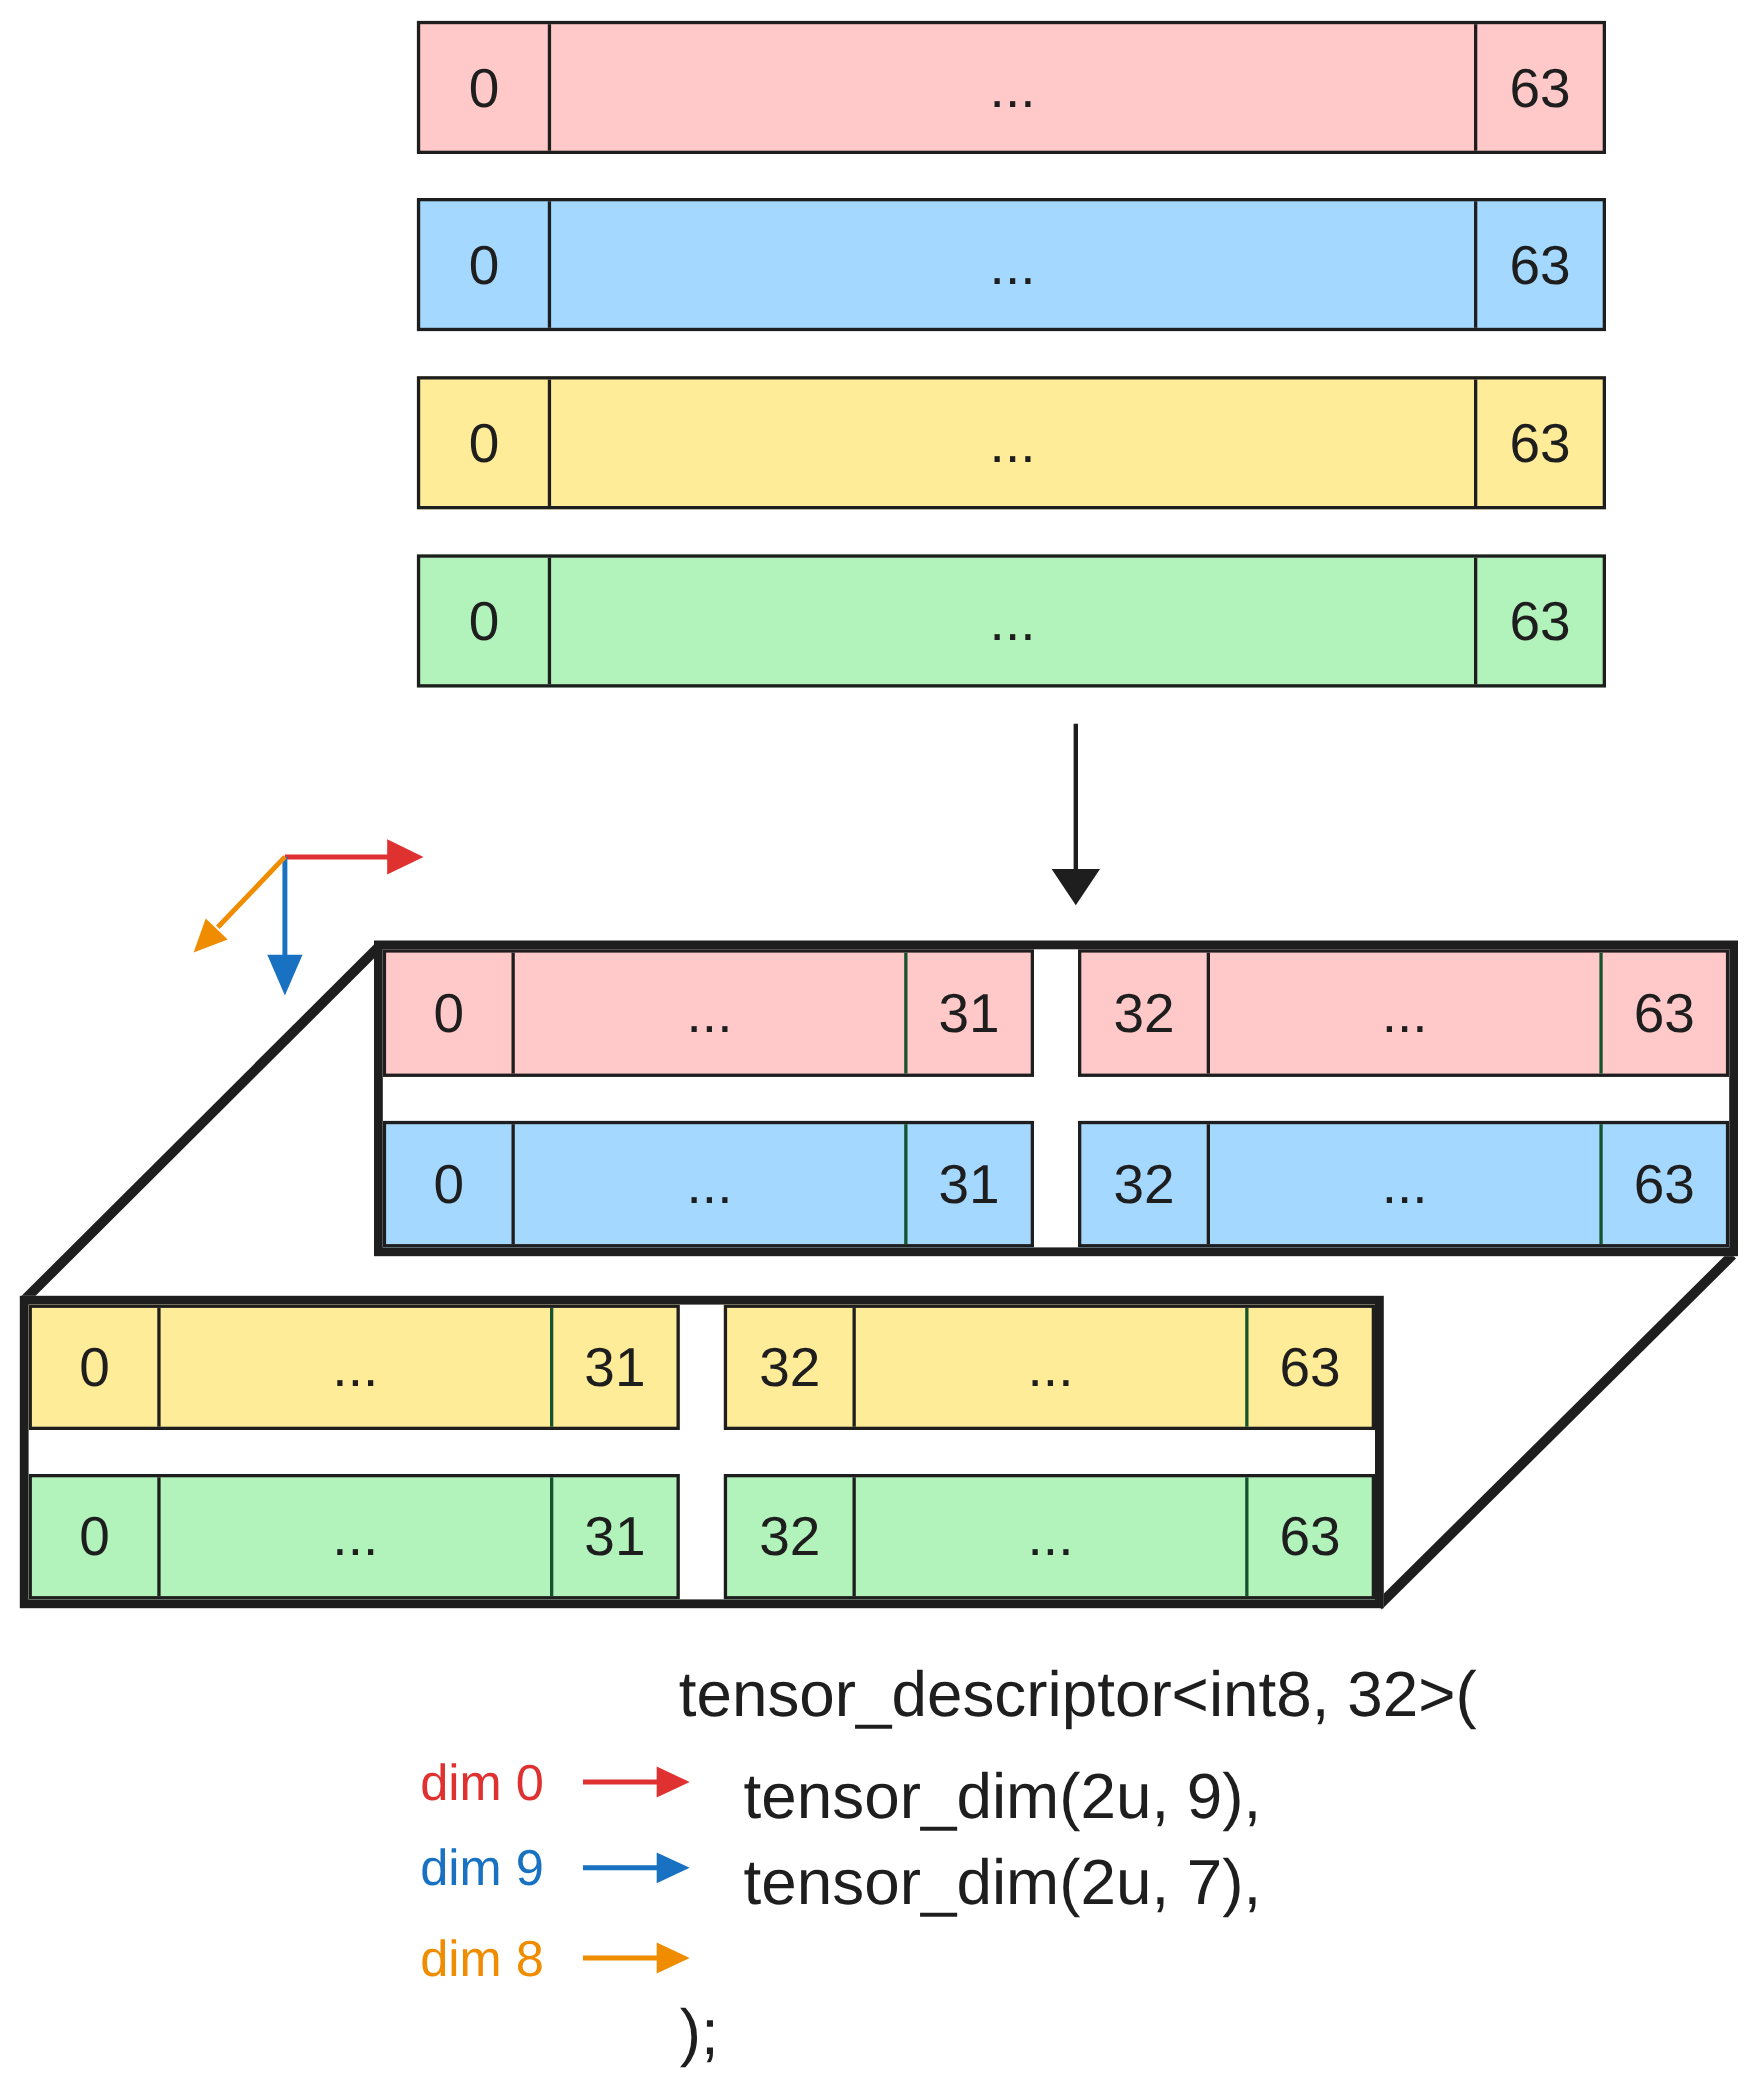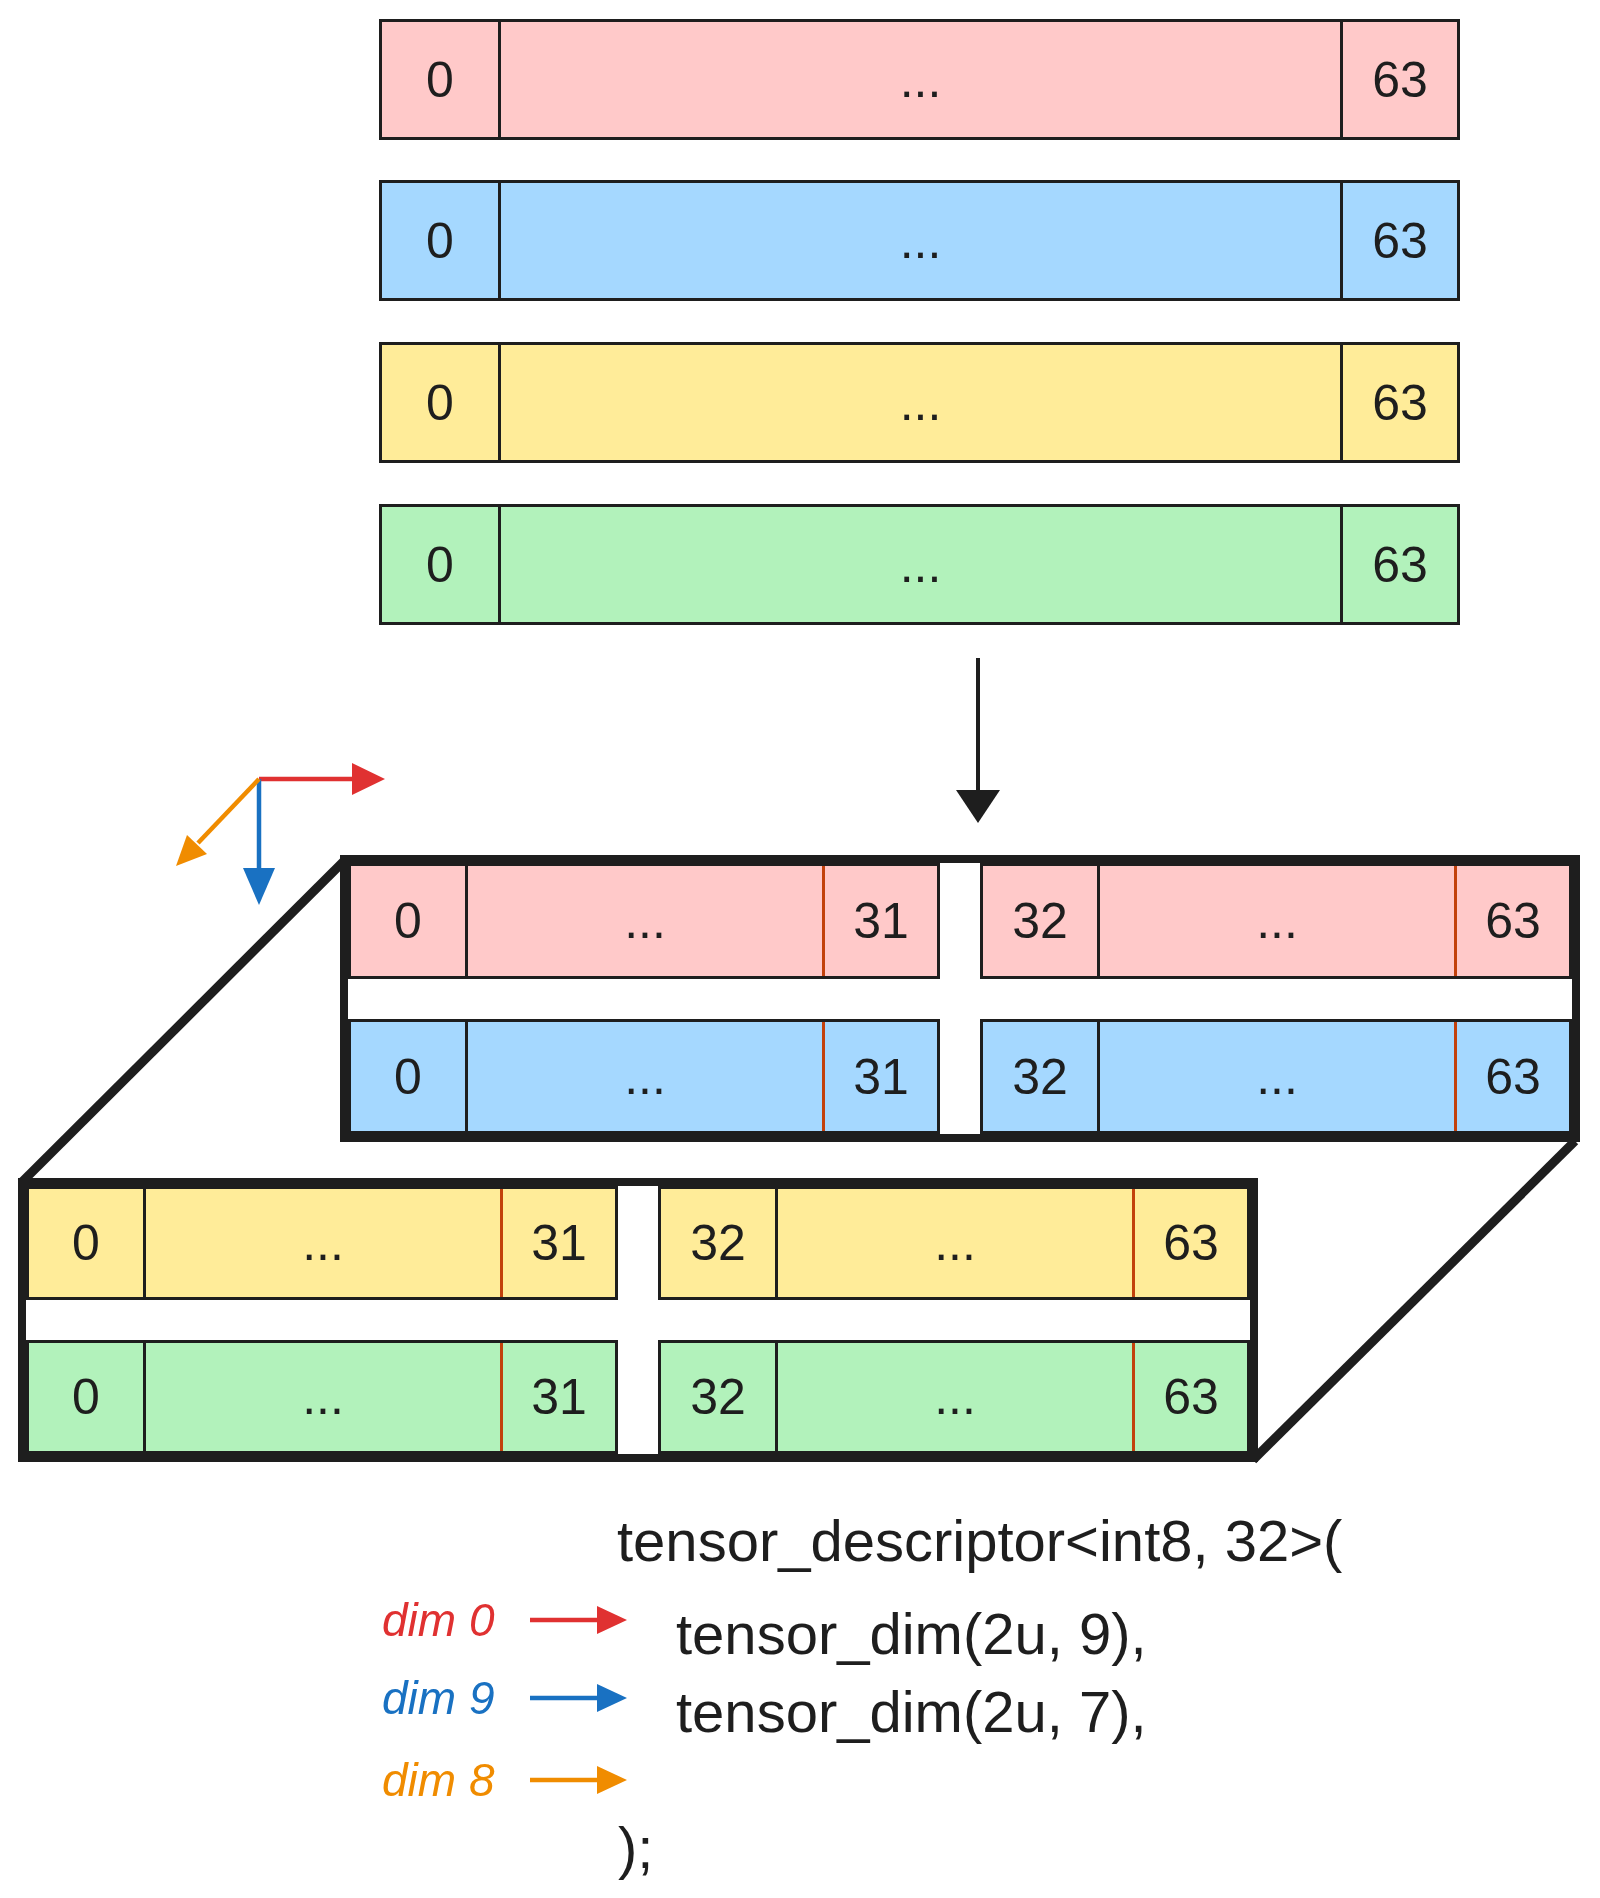--- a/index.html
+++ b/index.html
@@ -25,25 +25,25 @@
   .slab-top{left:340px;top:855px;width:1240px;height:287px;}
   .slab-front{left:18px;top:1178px;width:1240px;height:284px;}
   .slab-row{position:absolute;left:0;right:0;display:flex;column-gap:40px;}
   .slab-top  .row1{top:0;height:116px;}
   .slab-top  .row2{bottom:0;height:115px;}
   .slab-front .row1{top:0;height:114px;}
   .slab-front .row2{bottom:0;height:114px;}
   .half{flex:1;display:flex;border:3px solid #1e1e1e;box-sizing:border-box;}
   .half .c-first{width:117px;border-right:3px solid #1e1e1e;}
   .half .c-mid{flex:1;}
-  .half .c-last{width:115px;border-left:3px solid #c2410c;}
+  .half .c-last{width:115px;border-left:3px solid #14532d;}
 
   
   .code-line{position:absolute;font-size:58px;line-height:52px;white-space:pre;color:#1e1e1e;}
-  .dim-label{position:absolute;left:382px;font-size:46px;line-height:52px;white-space:pre;font-style:italic;}
+  .dim-label{position:absolute;left:382px;font-size:46px;line-height:52px;white-space:pre;}
 </style>
 </head>
 <body>
 
 <div class="canvas">
 
   <div class="mem-bar" style="top: 19px; background-color: rgb(255, 201, 201);">
     <div class="cell c-first">0</div>
     <div class="cell c-mid">...</div>
     <div class="cell c-last">63</div>

